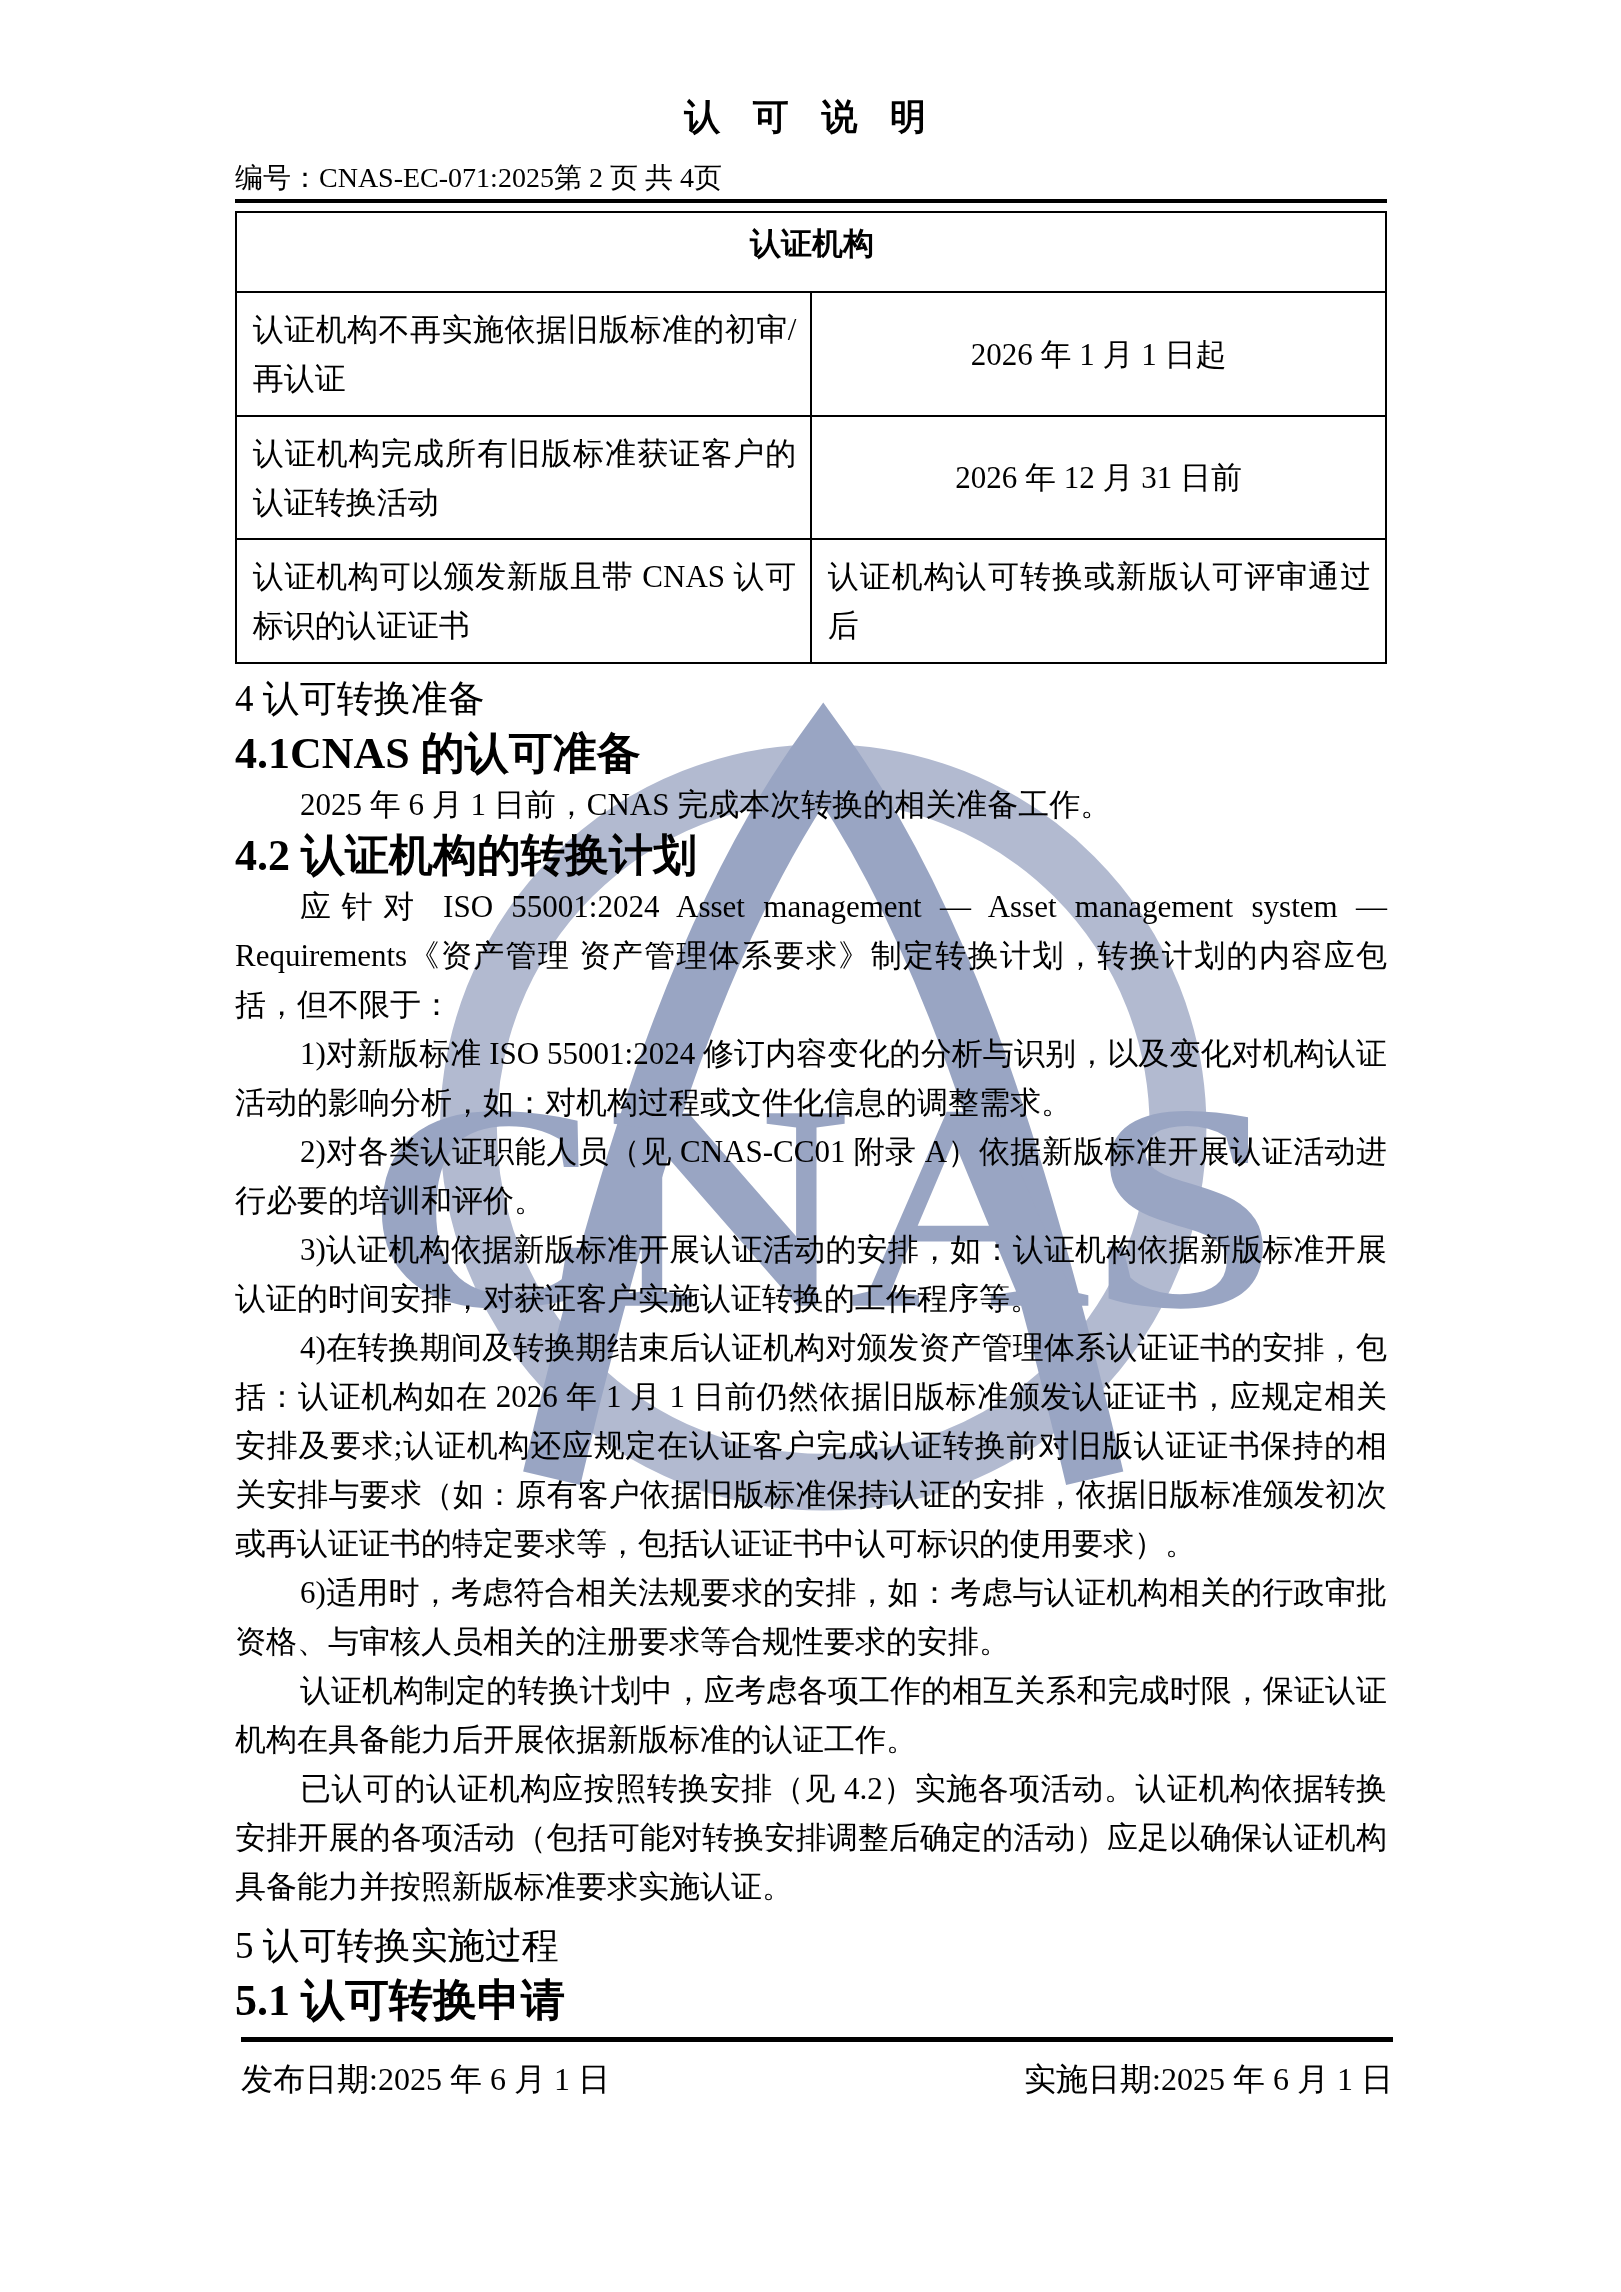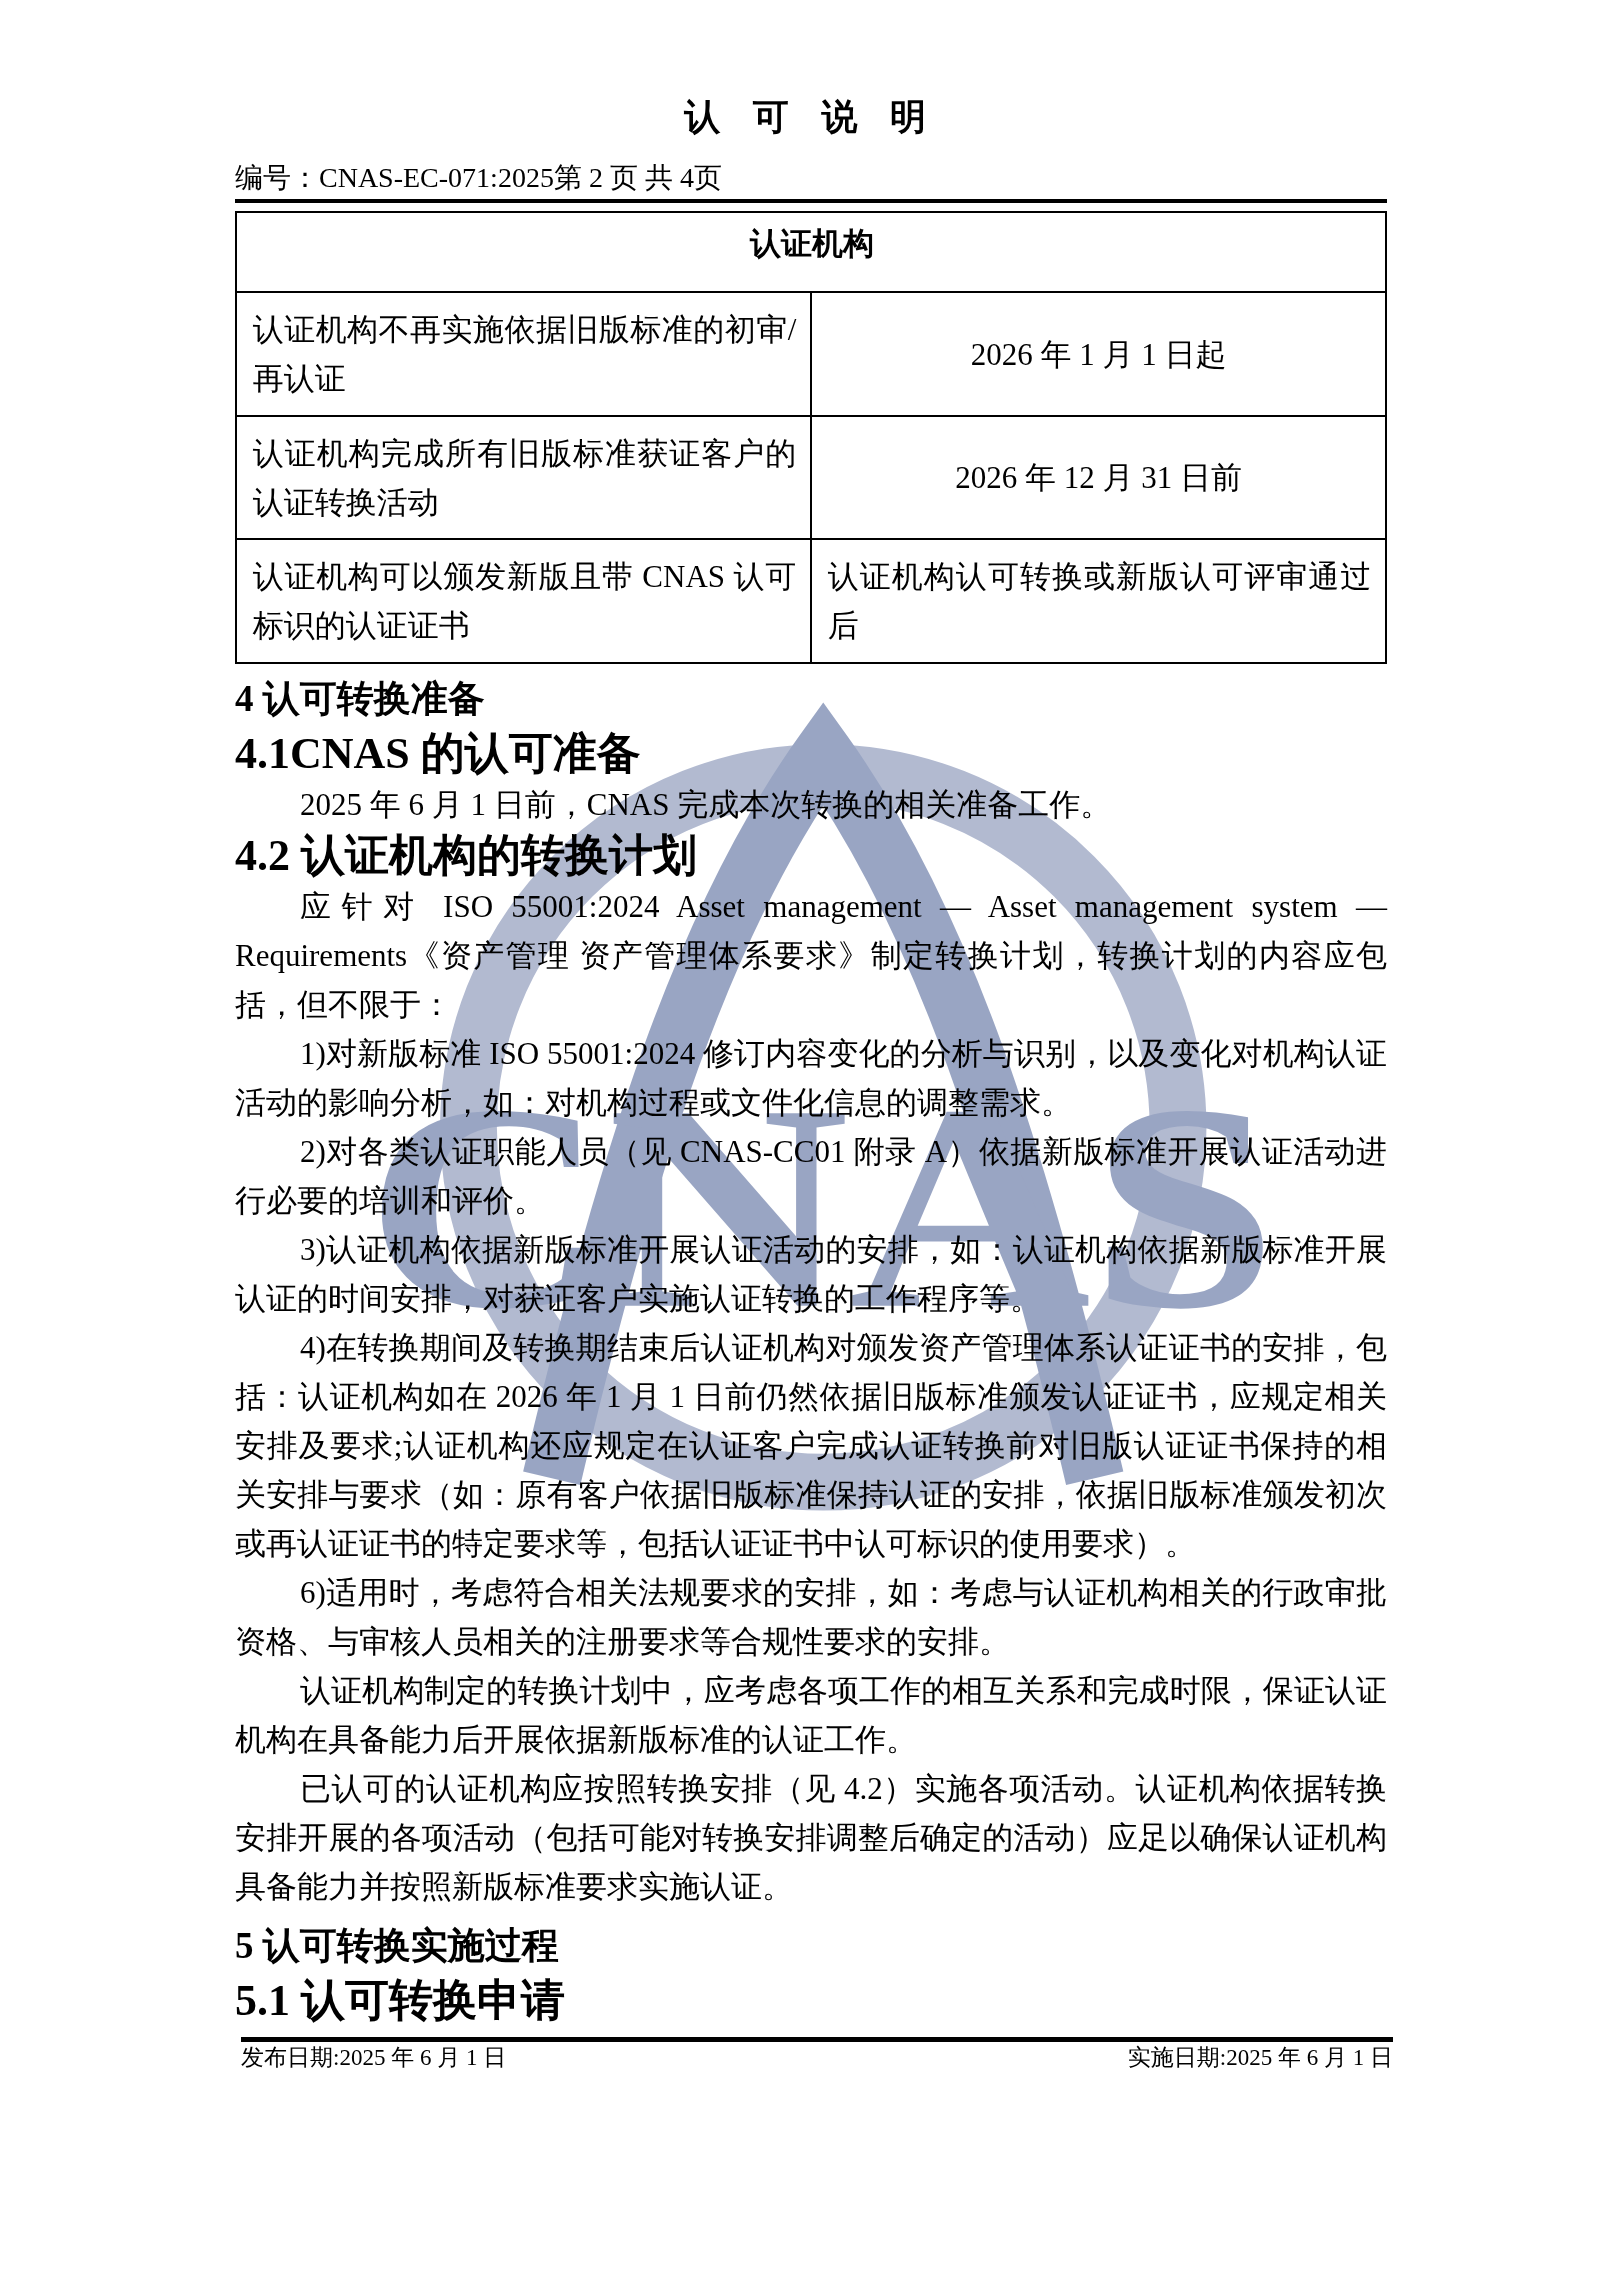--- a/index.html
+++ b/index.html
@@ -73,21 +73,21 @@
     height: 98px;
   }
   .conv-table .c-right.left-align {
     text-align: justify;
     padding-left: 15.7px;
   }
   
   .body-text { position: relative; z-index: 2; }
   .h2 {
     font-size: 37px;
-    font-weight: bold;
+    font-weight: normal;
     line-height: 57px;
     margin-top: 5.9px;
   }
   .h3 {
     font-size: 44px;
     font-weight: bold;
     line-height: 53px;
   }
   .para {
     font-size: 31px;
@@ -95,24 +95,24 @@
     text-align: justify;
     text-indent: 65px;
   }
   
   .footer {
     position: absolute;
     left: 241px;
     width: 1152px;
     top: 2037px;
     border-top: 5.9px solid #000;
-    padding-top: 0;
+    padding-top: 16px;
     display: flex;
     justify-content: space-between;
-    font-size: 23px;
+    font-size: 32px;
     z-index: 2;
   }
   
   .watermark {
     position: absolute;
     left: 0; top: 0;
     width: 1621px;
     height: 2293px;
     z-index: 1;
     pointer-events: none;

